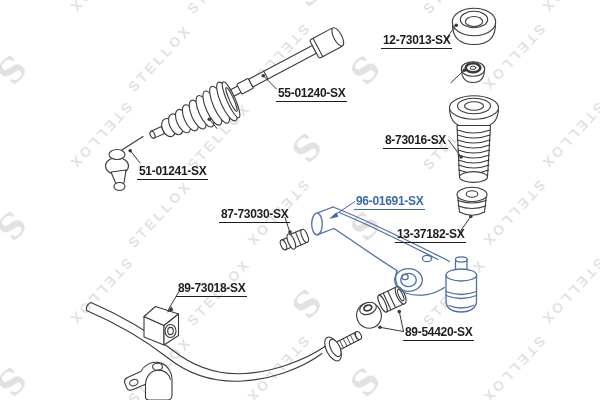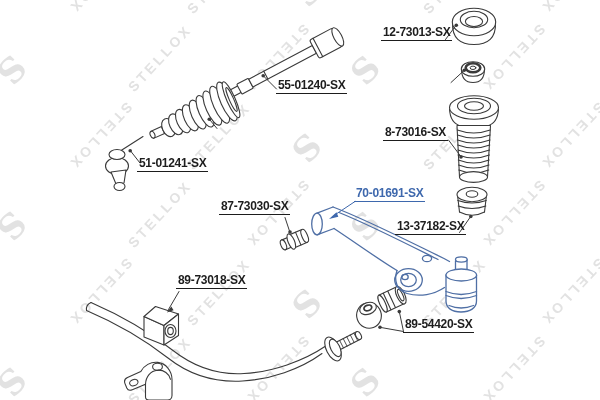--- a/index.html
+++ b/index.html
@@ -8,21 +8,21 @@
     font-family:"Liberation Sans",sans-serif;
   }
   .wm-layer{position:absolute;inset:0;pointer-events:none;}
   .wm{position:absolute;color:#e2e2e2;font-weight:bold;white-space:nowrap;user-select:none;}
   .wm.word{font-size:14px;letter-spacing:3px;font-family:"Liberation Sans",sans-serif;}
   .wm.logo{font-size:34px;font-family:"DejaVu Serif",serif;}
   .parts-svg{position:absolute;left:0;top:0;}
   .plabel{
     position:absolute;font-size:12px;font-weight:bold;letter-spacing:-0.3px;
     line-height:13px;color:#1d1d1d;border-bottom:1.5px solid #1d1d1d;
-    padding:0 2px 1px 2px;white-space:nowrap;cursor:pointer;
+    padding:0 2px 1px 2px;white-space:nowrap;cursor:pointer;margin-top:8px;
   }
   .plabel.hl{color:#3e68ad;border-bottom-color:#3e68ad;}
 </style>
 </head>
 <body>
 
 <div class="stage">
 
   <div class="wm-layer">
       <div class="wm word" style="left: 58px; top: -28px; color: rgb(226, 226, 226); transform: rotate(133deg);">STELLOX</div>
@@ -235,19 +235,19 @@
           <polygon points="329,219 336.5,212.3 338.3,216.8" fill="#3e68ad" stroke="none"></polygon>
         </g>
       </g>
     </g>
   </svg>
 
   <div class="plabel" style="left:276px;top:79px">55-01240-SX</div>
   <div class="plabel" style="left:137px;top:157px">51-01241-SX</div>
   <div class="plabel" style="left:381px;top:26px">12-73013-SX</div>
   <div class="plabel" style="left:383px;top:126px">8-73016-SX</div>
-  <div class="plabel hl" style="left:354px;top:187px">70-01691-SX</div>
+  <div class="plabel hl" style="left:354px;top:187px">96-01691-SX</div>
   <div class="plabel" style="left:395px;top:220px">13-37182-SX</div>
   <div class="plabel" style="left:219px;top:200px">87-73030-SX</div>
   <div class="plabel" style="left:176px;top:274px">89-73018-SX</div>
   <div class="plabel" style="left:403px;top:318px">89-54420-SX</div>
 
 </div>
 
 </body></html>

